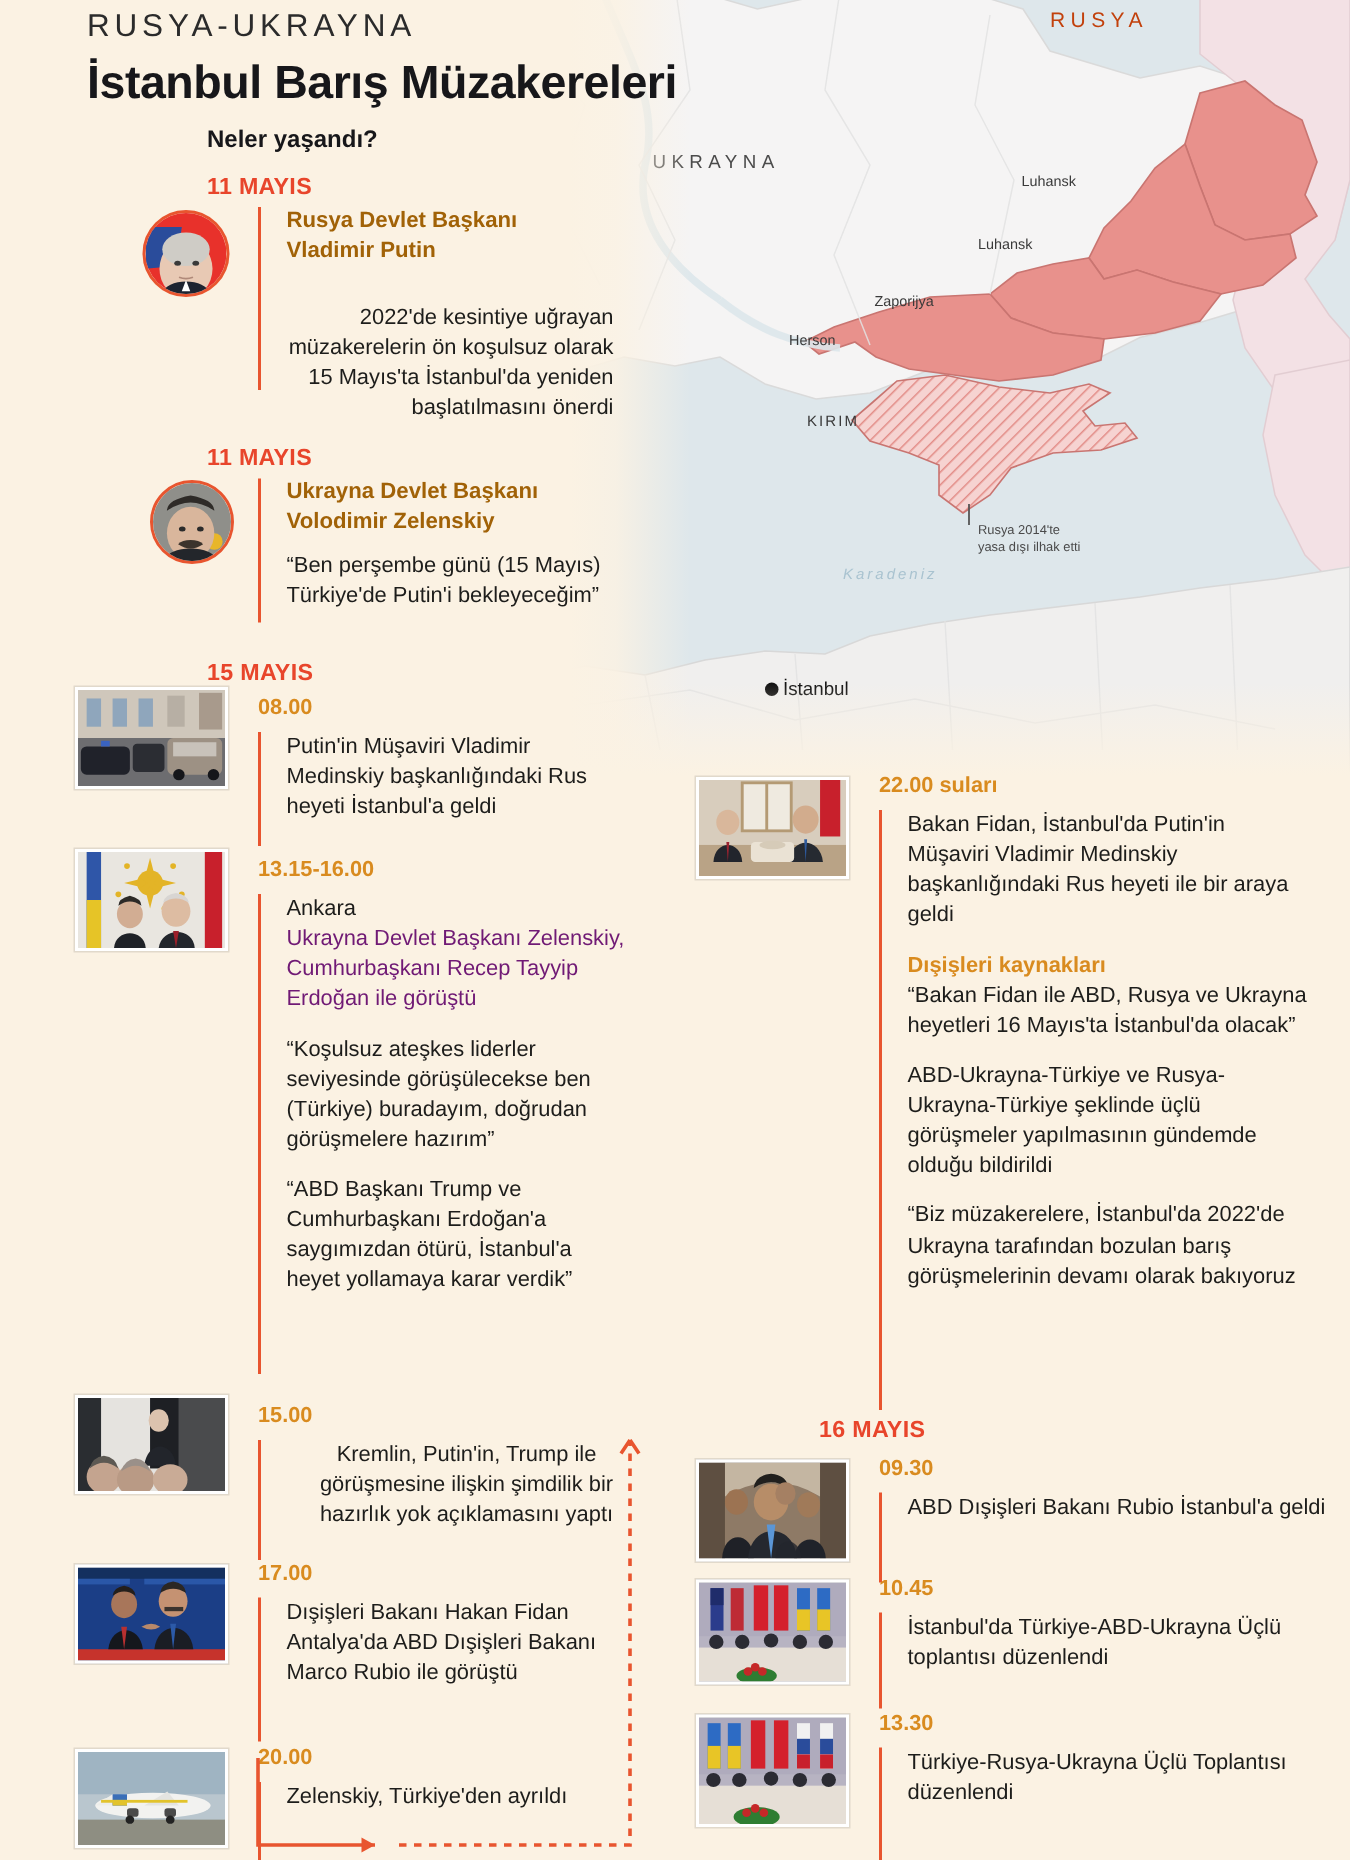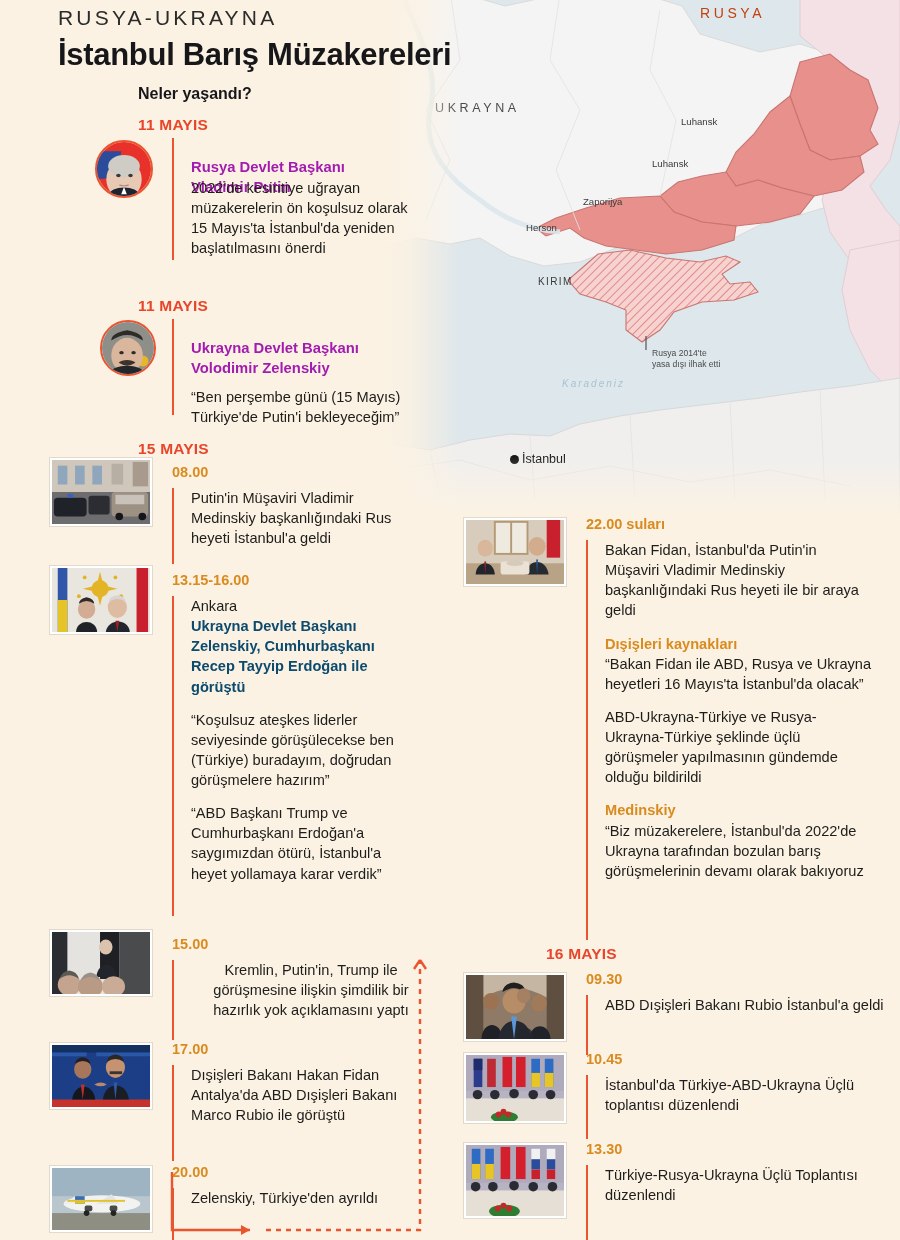--- a/index.html
+++ b/index.html
@@ -67,29 +67,29 @@
   }
   .time{
     position:absolute; left:0; top:-2px;
     font-size:14.5px; font-weight:bold; color:#D98B1F;
     white-space:nowrap;
   }
   .body{
     position:absolute; left:19px;
     font-size:14.6px; line-height:1.38; color:#1d1d1b;
   }
-  .role{ color:#0c4a6e; font-weight:bold; }
+  .role{ color:#701a75; font-weight:normal; }
   .plain-head{ color:#1d1d1b; }
   .gap{ display:block; height:13px; }
   .src{ color:#D98B1F; font-weight:bold; }
 
   
   .namehead{
     position:absolute; left:19px; top:0;
-    font-size:14.8px; line-height:1.34; font-weight:bold; color:#a21caf;margin-top:20px;
+    font-size:14.8px; line-height:1.34; font-weight:bold; color:#a16207;
   }
 
   
   .photo{
     position:absolute; border:2px solid #ffffff;
     box-shadow:0 0 0 1px rgba(0,0,0,0.10);
     overflow:hidden; background:#c9c9c9;
   }
   .photo canvas, .photo .ph{ display:block; width:100%; height:100%; }
 
@@ -201,21 +201,21 @@
       <ellipse cx="36" cy="36" rx="2.4" ry="1.8" fill="#3a3a3a"></ellipse>
       <path d="M24 46 Q29 48 34 46" stroke="#b08a7a" stroke-width="1.3" fill="none"></path>
     </svg>
   </div>
   <div class="entry" style="left:172px; top:138px; width:230px;">
     <div class="rule" style="height:122px;"></div>
     <div class="namehead" style="width:215px;">
       <div>Rusya Devlet Başkanı</div>
       <div>Vladimir Putin</div>
     </div>
-    <div class="body" style="top:40px; width:218px;">2022'de kesintiye uğrayan müzakerelerin ön koşulsuz olarak 15 Mayıs'ta İstanbul'da yeniden başlatılmasını önerdi</div>
+    <div class="body" style="top:64px; width:218px;text-align:right;">2022'de kesintiye uğrayan müzakerelerin ön koşulsuz olarak 15 Mayıs'ta İstanbul'da yeniden başlatılmasını önerdi</div>
   </div>
 
   <div class="daylabel" style="left:138px; top:297px;">11 MAYIS</div>
   <div class="avatar" style="left:100px; top:320px; width:56px; height:56px;">
     <svg class="ph" viewBox="0 0 56 56" preserveAspectRatio="xMidYMid slice">
       <rect width="56" height="56" fill="#8F8F8A"></rect>
       <circle cx="44" cy="42" r="6" fill="#E8B629"></circle>
       <ellipse cx="27" cy="36" rx="17" ry="19" fill="#D9B69C"></ellipse>
       <path d="M10 20 Q27 8 44 20 Q44 12 27 9 Q10 12 10 20 Z" fill="#2e2b28"></path>
       <path d="M8 56 C10 44 44 44 46 56 Z" fill="#23262b"></path>
@@ -223,21 +223,21 @@
       <ellipse cx="34" cy="33" rx="2.4" ry="1.8" fill="#2b2b2b"></ellipse>
       <path d="M18 44 Q27 50 36 44 Q33 41 27 41 Q21 41 18 44 Z" fill="#3b332c"></path>
     </svg>
   </div>
   <div class="entry" style="left:172px; top:319px; width:230px;">
     <div class="rule" style="height:96px;"></div>
     <div class="namehead" style="width:215px;">
       <div>Ukrayna Devlet Başkanı</div>
       <div>Volodimir Zelenskiy</div>
     </div>
-    <div class="body" style="top:48px; width:222px;margin-top:20px;">“Ben perşembe günü (15 Mayıs) Türkiye'de Putin'i bekleyeceğim”</div>
+    <div class="body" style="top:48px; width:222px;">“Ben perşembe günü (15 Mayıs) Türkiye'de Putin'i bekleyeceğim”</div>
   </div>
 
   <div class="daylabel" style="left:138px; top:440px;">15 MAYIS</div>
 
   <div class="photo" style="left:50px; top:458px; width:102px; height:68px;">
     <svg class="ph" viewBox="0 0 102 68" preserveAspectRatio="none">
       <rect width="102" height="68" fill="#BFB7AC"></rect>
       <rect x="0" y="0" width="102" height="34" fill="#CFC7BB"></rect>
       <rect x="6" y="6" width="10" height="20" fill="#8FA6BC"></rect>
       <rect x="24" y="6" width="10" height="20" fill="#8FA6BC"></rect>
@@ -402,21 +402,20 @@
     <div class="time">22.00 suları</div>
     <div class="rule" style="top:22px; height:400px;"></div>
     <div class="body" style="top:22px; width:268px;">
       <div>Bakan Fidan, İstanbul'da Putin'in Müşaviri Vladimir Medinskiy başkanlığındaki Rus heyeti ile bir araya geldi</div>
       <span class="gap"></span>
       <div class="src">Dışişleri kaynakları</div>
       <div>“Bakan Fidan ile ABD, Rusya ve Ukrayna heyetleri 16 Mayıs'ta İstanbul'da olacak”</div>
       <span class="gap"></span>
       <div>ABD-Ukrayna-Türkiye ve Rusya-Ukrayna-Türkiye şeklinde üçlü görüşmeler yapılmasının gündemde olduğu bildirildi</div>
       <span class="gap"></span>
-      <div class="src">Medinskiy</div>
       <div>“Biz müzakerelere, İstanbul'da 2022'de Ukrayna tarafından bozulan barış görüşmelerinin devamı olarak bakıyoruz</div>
     </div>
   </div>
 
   <div class="daylabel" style="left:96px; top:945px;">16 MAYIS</div>
 
   <div class="photo" style="left:14px; top:973px; width:102px; height:68px;">
     <svg class="ph" viewBox="0 0 102 68" preserveAspectRatio="none">
       <rect width="102" height="68" fill="#8E7A66"></rect>
       <path d="M18 0 L84 0 L84 24 Q51 4 18 24 Z" fill="#C4B6A2"></path>

